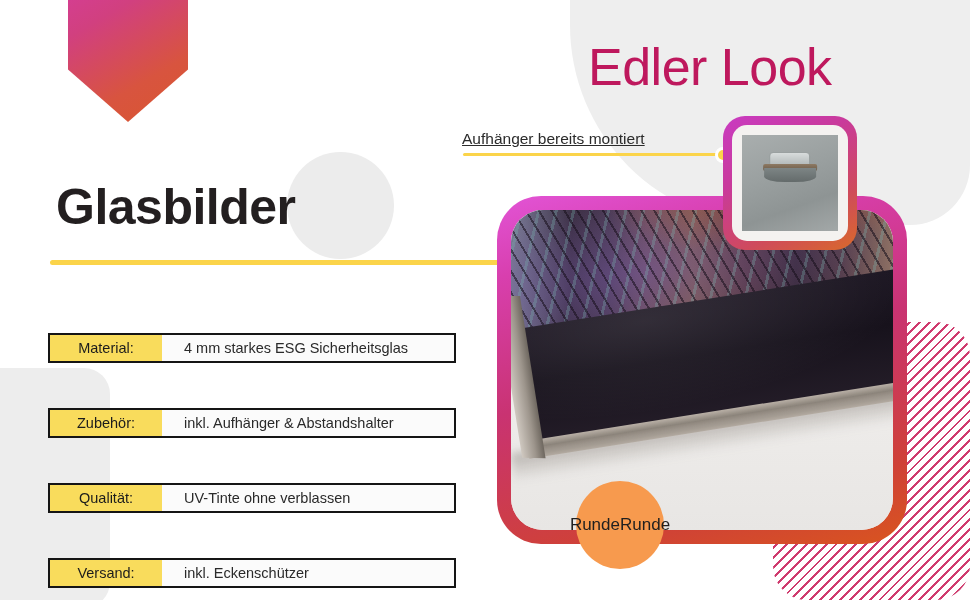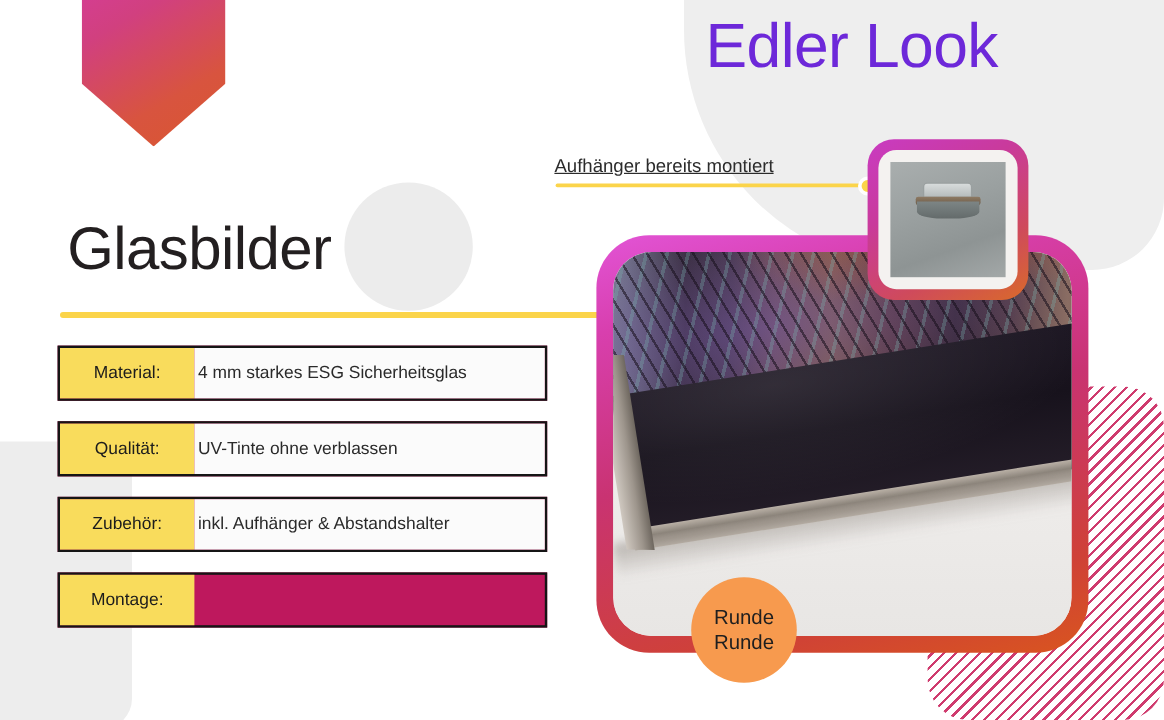--- a/index.html
+++ b/index.html
@@ -71,33 +71,33 @@
     height: 150px;
     background: linear-gradient(150deg, #d63d9b 0%, #d1407f 30%, #d8543f 70%, #d9562f 100%);
     border-radius: 8px 8px 6px 6px;
     clip-path: polygon(0% 0%, 100% 0%, 100% 65%, 50% 100%, 0% 65%);
   }
 
   
   .headline-right {
     position: absolute;
     left: 588px;
-    top: 9px;
+    top: 37px;
     font-size: 52px;
     font-weight: 400;
     letter-spacing: -0.5px;
-    color: #6d28d9;
+    color: #be185d;
     white-space: nowrap;
   }
   .headline-left {
     position: absolute;
     left: 56px;
     top: 178px;
     font-size: 50px;
-    font-weight: 400;
+    font-weight: 700;
     letter-spacing: -0.5px;
     color: #231f20;
     white-space: nowrap;
   }
 
   
   .conn-line-main {
     position: absolute;
     left: 50px;
     top: 260px;
@@ -146,42 +146,43 @@
   
   .spec-table {
     position: absolute;
     left: 48px;
     top: 288px;
     width: 408px;
   }
   .spec-row {
     display: flex;
     align-items: stretch;
-    height: 46px;
+    height: 30px;
     margin-bottom: 17px;
     border: 2px solid #151515;
     box-sizing: border-box;
-    background: #be185d;
+    background: #404040;
+    margin-top: 45px;
   }
   .spec-label {
     width: 112px;
     flex: 0 0 112px;
     background: #f9dc5c;
     display: flex;
     align-items: center;
     justify-content: center;
     font-size: 14.5px;
     color: #1c1c1c;
     box-sizing: border-box;
   }
   .spec-value {
     flex: 1 1 auto;
     display: flex;
     align-items: center;
-    padding-left: 3px;
+    padding-left: 22px;
     font-size: 14.5px;
     color: #2a2a2a;
     background: #fbfbfb;
     box-sizing: border-box;
   }
 
   
   .frame-outer {
     position: absolute;
     left: 497px;
@@ -349,21 +350,21 @@
   
   .badge-circle {
     position: absolute;
     left: 576px;
     top: 481px;
     width: 88px;
     height: 88px;
     border-radius: 50%;
     background: #f79a4e;
     display: flex;
-    flex-direction: column;
+    flex-direction: row;
     align-items: center;
     justify-content: center;
     text-align: center;
     line-height: 1.25;
   }
   .badge-line {
     font-size: 17px;
     color: #1f1f1f;
   }
 </style>
@@ -388,26 +389,30 @@
 
   <div class="conn-line-main"></div>
   <div class="conn-dot conn-dot-main"></div>
 
   <div class="spec-table">
     <div class="spec-row">
       <div class="spec-label">Material:</div>
       <div class="spec-value">4 mm starkes ESG Sicherheitsglas</div>
     </div>
     <div class="spec-row">
+      <div class="spec-label">Zubehör:</div>
+      <div class="spec-value">inkl. Aufhänger &amp; Abstandshalter</div>
+    </div>
+    <div class="spec-row">
       <div class="spec-label">Qualität:</div>
       <div class="spec-value">UV-Tinte ohne verblassen</div>
     </div>
     <div class="spec-row">
-      <div class="spec-label">Zubehör:</div>
-      <div class="spec-value">inkl. Aufhänger &amp; Abstandshalter</div>
+      <div class="spec-label">Versand:</div>
+      <div class="spec-value">inkl. Eckenschützer</div>
     </div>
     <div class="spec-row">
       <div class="spec-label">Montage:</div>
     </div>
   </div>
 
   <div class="frame-outer">
     <div class="frame-inner">
       <div class="photo-surface"></div>
       <div class="slab">

